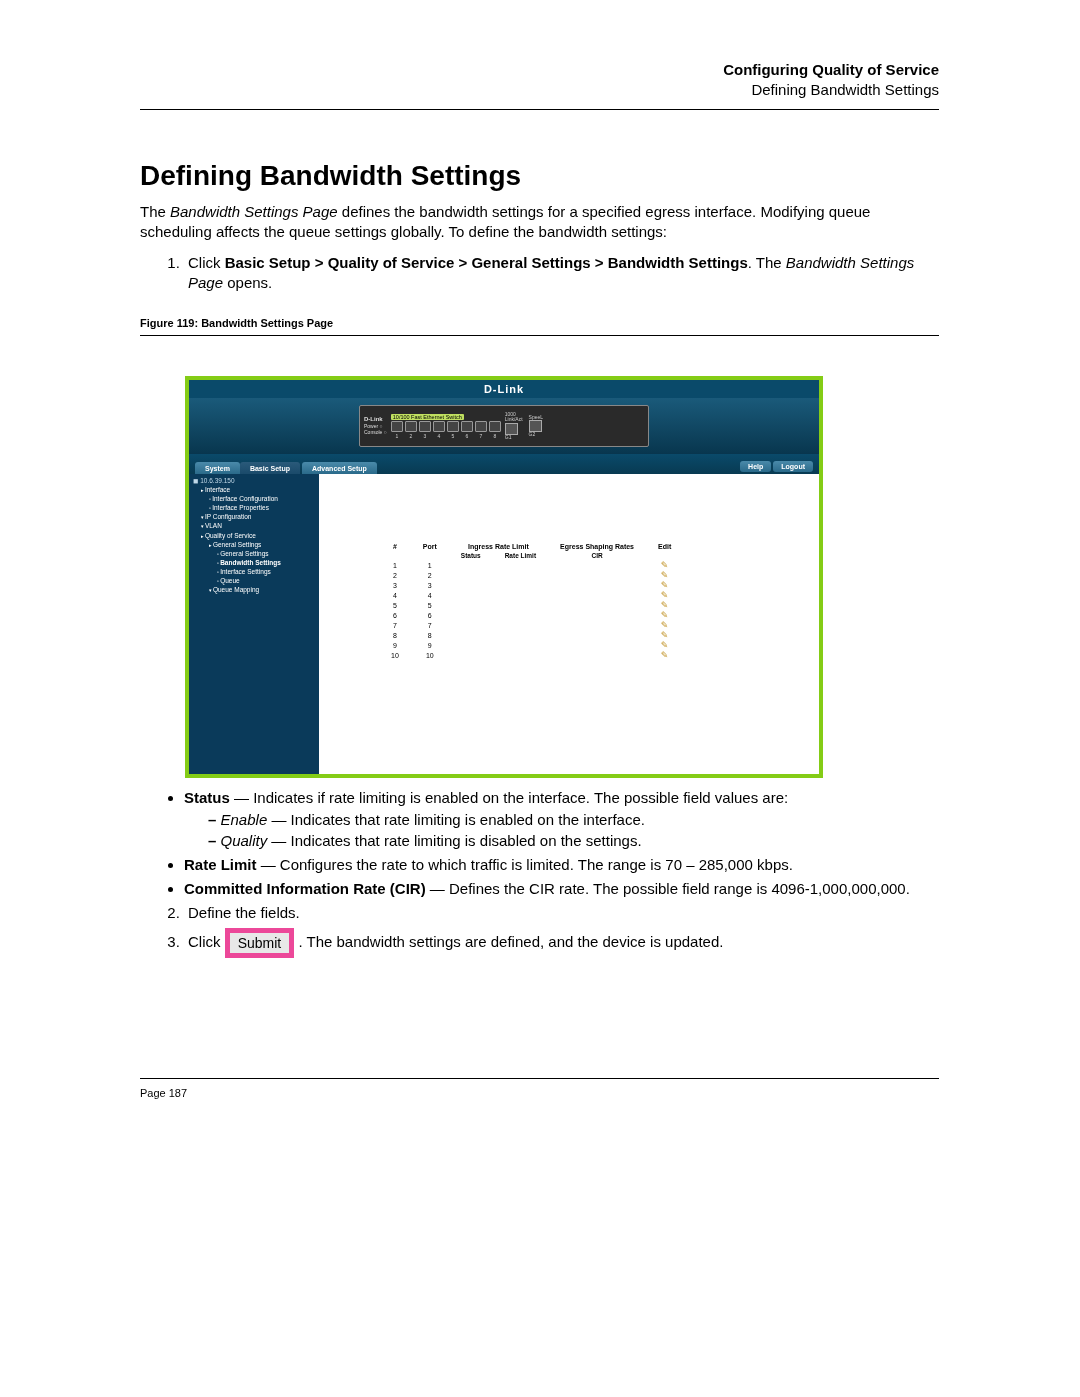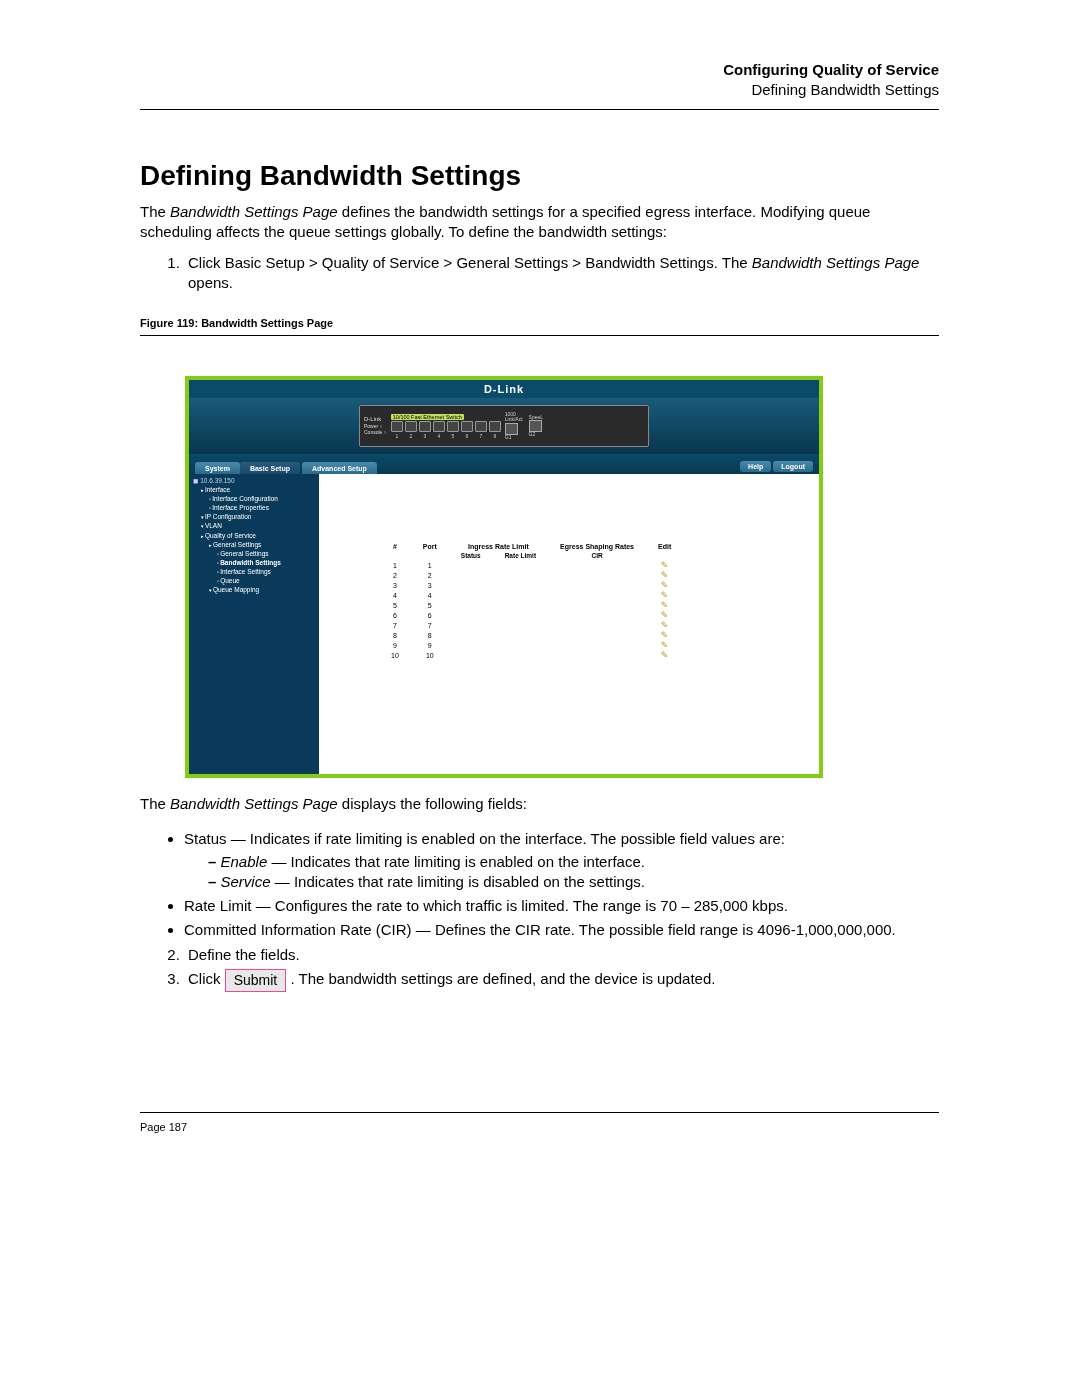--- a/index.html
+++ b/index.html
@@ -246,39 +246,39 @@
     margin: 2px 0;
     padding-left: 24px;
     list-style: none;
   }
   ul.dashes > li::before {
     content: "– ";
     font-weight: bold;
   }
   .submit-btn {
     display: inline-block;
-    border: 1px solid #ec4899;
+    border: 5px solid #ec4899;
     background: #e8e8e8;
     padding: 1px 8px;
     font-size: 14px;
     font-family: inherit;
     vertical-align: middle;
     cursor: pointer;
   }
   .footer-rule {
     border: none;
     border-top: 1px solid #000;
     margin-top: 120px;
   }
   .page-num {
     font-size: 11px;
     margin-top: 6px;
   }
   em { font-style: italic; }
-  b { font-weight: normal; text-align: right; }
+  b { font-weight: bold; text-align: right; }
 </style>
 </head>
 <body>
 
 <div class="page">
 
   <div class="header-right">
     <div class="h1">Configuring Quality of Service</div>
     <div>Defining Bandwidth Settings</div>
   </div>
@@ -470,30 +470,27 @@
                 <td></td>
                 <td></td>
                 <td><span class="pencil">✎</span></td>
               </tr>
             </tbody>
         </table>
       </div>
     </div>
   </div>
 
-  <p class="after-fig">
-    <span>The </span><em>Bandwidth Settings Page</em><span> displays the following fields:</span>
-  </p>
 
   <ul class="bullets">
     <li>
       <b>Status</b><span> — Indicates if rate limiting is enabled on the interface. The possible field values are:</span>
       <ul class="dashes">
         <li><em>Enable</em><span> — Indicates that rate limiting is enabled on the interface.</span></li>
-        <li><em>Service</em><span> — Indicates that rate limiting is disabled on the settings.</span></li>
+        <li><em>Quality</em><span> — Indicates that rate limiting is disabled on the settings.</span></li>
       </ul>
     </li>
     <li><b>Rate Limit</b><span> — Configures the rate to which traffic is limited. The range is 70 – 285,000 kbps.</span></li>
     <li><b>Committed Information Rate (CIR)</b><span> — Defines the CIR rate. The possible field range is 4096-1,000,000,000.</span></li>
   </ul>
 
   <ol class="steps" start="2">
     <li>Define the fields.</li>
     <li>
       <span>Click </span>

